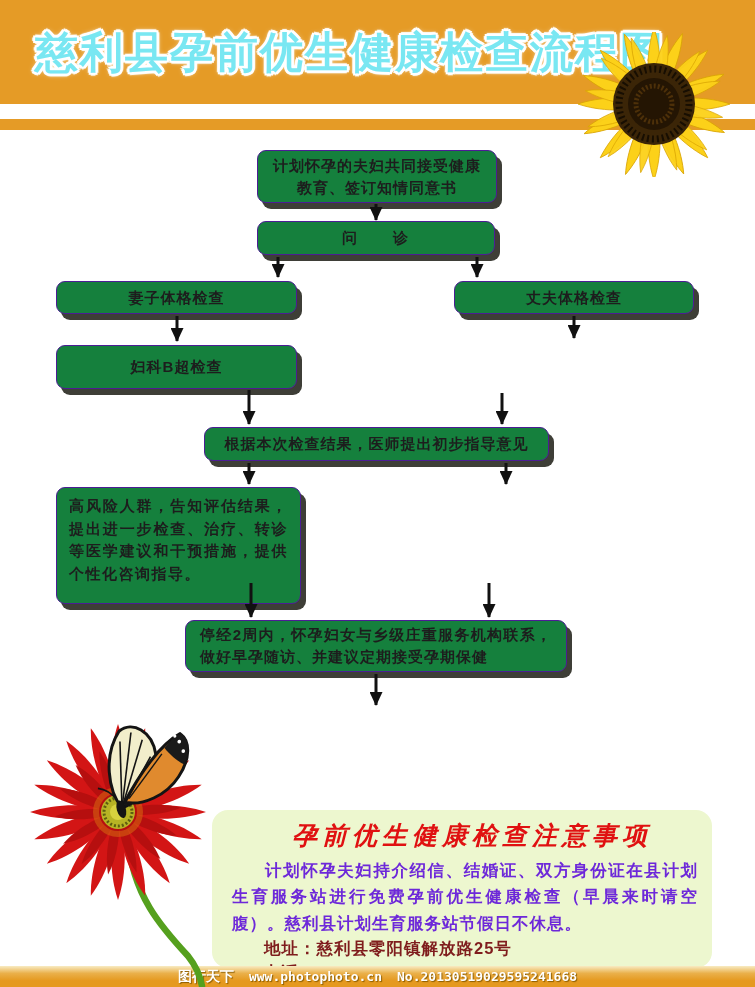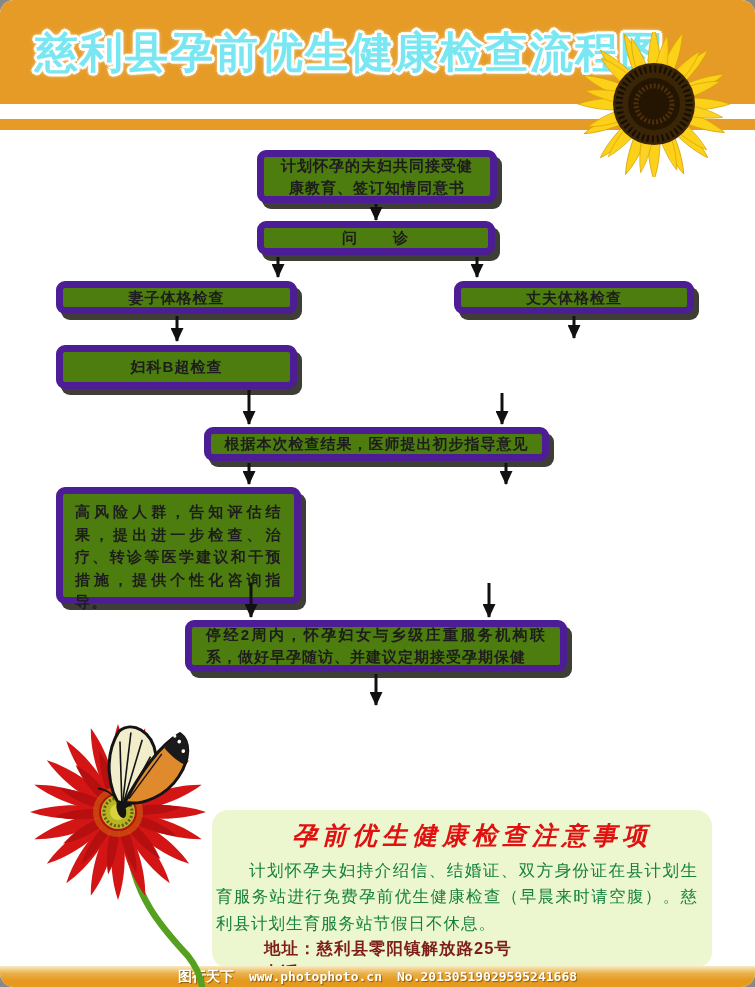--- a/index.html
+++ b/index.html
@@ -1,29 +1,29 @@
 <!DOCTYPE html>
 <html><head>
 <meta charset="utf-8">
 <style>
   html,body{margin:0;padding:0;}
   body{font-family:"Liberation Sans",sans-serif;background:#888;}
-  .page{position:relative;width:755px;height:987px;margin:0 auto;background:#ffffff;overflow:hidden;border-radius:14px;}
+  .page{position:relative;width:755px;height:987px;margin:0 auto;background:#ffffff;overflow:hidden;}
 
   
   .band-header{position:absolute;left:0;top:0;width:755px;height:104px;background:#e59b26;}
   .stripe-orange{position:absolute;left:0;top:119px;width:755px;height:11px;background:#e59b26;}
 
   .page-title{position:absolute;left:0;top:24px;width:700px;margin:0;text-align:center;
     font-size:43px;font-weight:bold;letter-spacing:2px;color:#79e7f2;
     text-shadow:-2px -2px 0 #fff,2px -2px 0 #fff,-2px 2px 0 #fff,2px 2px 0 #fff,
                  0 -3px 1px #fff,0 3px 1px #fff,-3px 0 1px #fff,3px 0 1px #fff,0 0 6px #ffffff;}
 
   
-  .fbox{position:absolute;background:#4d7c0f;border:7px solid #4c1d95;border-radius:9px;
+  .fbox{position:absolute;background:#15803d;border:1px solid #4c1d95;border-radius:9px;
     box-shadow:5px 6px 0 #3e3e37;box-sizing:border-box;display:flex;flex-direction:column;
     align-items:center;justify-content:center;text-align:center;font-weight:bold;color:#1d1d1d;
     font-size:15px;line-height:1.45;letter-spacing:1px;padding:3px 10px;}
   .fbox .sub{font-size:14px;}
   .fbox.para{align-items:flex-start;justify-content:flex-start;text-align:justify;
     padding:7px 12px;letter-spacing:1.5px;line-height:1.5;}
   .n1{left:257px;top:150px;width:240px;height:53px;}
   .n2{left:257px;top:221px;width:238px;height:34px;letter-spacing:2px;}
   .n3{left:56px;top:281px;width:241px;height:33px;}
   .n4{left:454px;top:281px;width:240px;height:33px;}
@@ -35,21 +35,21 @@
   .n10{left:185px;top:620px;width:382px;height:52px;text-align:justify;padding:5px 14px;}
   .n11{left:185px;top:708px;width:382px;height:56px;}
 
   .connectors{position:absolute;left:0;top:0;width:755px;height:987px;pointer-events:none;}
 
   
   .notice{position:absolute;left:212px;top:810px;width:500px;height:158px;background:#edf7cf;
     border-radius:16px;box-sizing:border-box;z-index:3;}
   .notice-title{margin-top:9px;text-align:center;color:#e01111;font-size:25px;font-weight:bold;
     font-style:italic;letter-spacing:5px;padding-left:20px;}
-  .notice-para{margin:5px 14px 0 4px;font-size:16.5px;font-weight:normal;color:#15803d;
+  .notice-para{margin:5px 14px 0 20px;font-size:16.5px;font-weight:bold;color:#6d28d9;
     line-height:1.6;text-indent:2em;letter-spacing:1px;text-align:justify;}
   .notice-line{margin:2px 14px 0 52px;font-size:16.5px;font-weight:bold;color:#7f1d1d;letter-spacing:1px;}
 
   
   .footer{position:absolute;left:0;top:966px;width:755px;height:21px;z-index:5;
     background:linear-gradient(#f8ebc2 0%,#eab04a 35%,#e5991f 70%);
     display:flex;align-items:center;justify-content:center;gap:15px;
     color:#fff;font-weight:bold;font-size:14px;text-shadow:1px 1px 1px #8a5c00;}
   .footer .serial,.footer .url{font-family:"DejaVu Sans Mono",monospace;font-size:13px;font-weight:bold;}
 

